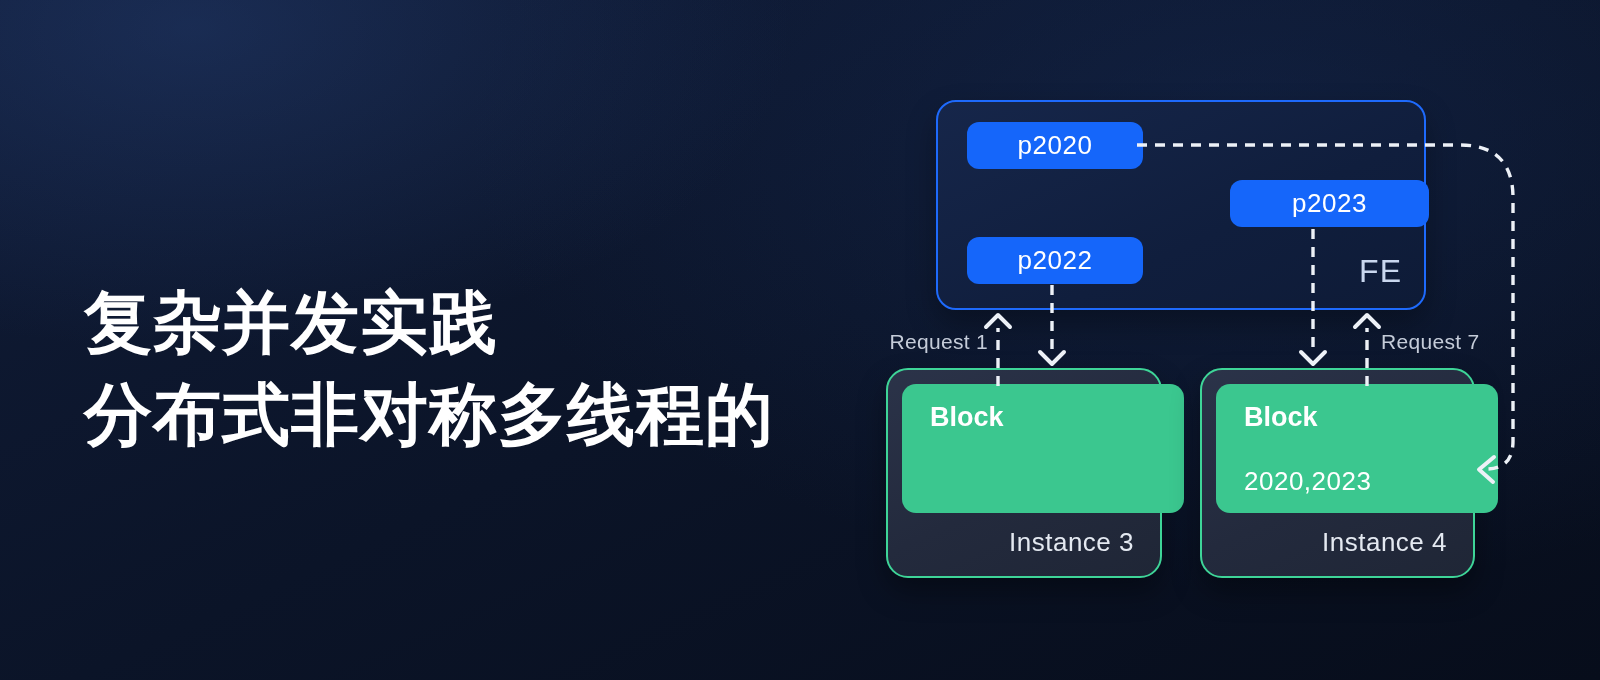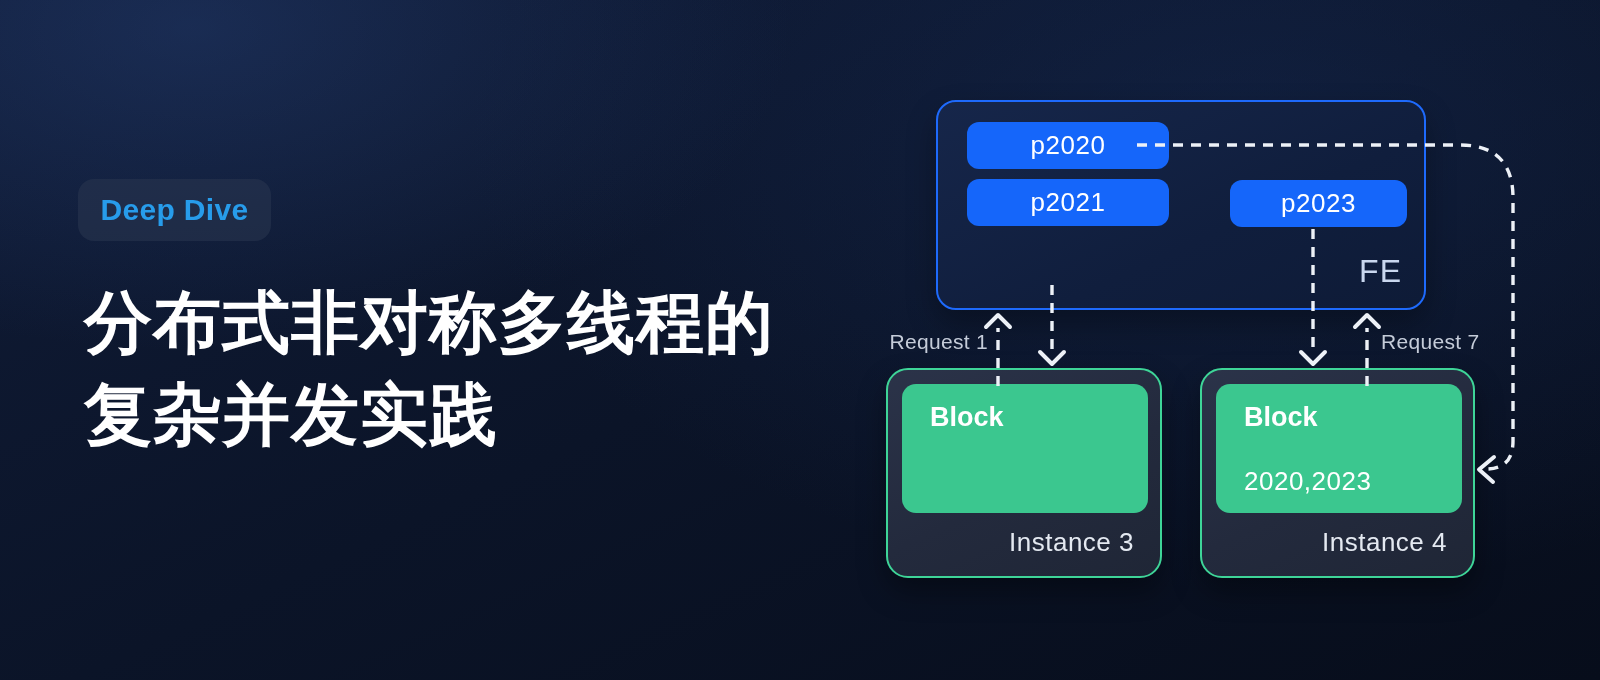--- a/index.html
+++ b/index.html
@@ -29,46 +29,46 @@
   .title span { display:block; }
 
   
   .fe-box {
     position:absolute; left:936px; top:100px; width:490px; height:210px;
     border:2px solid #1e6afc; border-radius:20px; box-sizing:border-box;
     background:linear-gradient(155deg, #16264a 0%, #101e3d 60%, #0e1b37 100%);
     box-shadow:0 14px 30px rgba(0,0,0,0.30);
   }
   .pill {
-    position:absolute; width:202px; height:47px;
+    position:absolute; width:176px; height:47px;
     background:#1566fa; border-radius:12px;
     display:flex; align-items:center; justify-content:center;
     color:#ffffff; font-size:26px; letter-spacing:0.5px;
   }
   .pill-p2020 { left:29px;  top:20px;  }
   .pill-p2021 { left:29px;  top:77px;  }
   .pill-p2022 { left:29px;  top:135px; }
-  .pill-p2023 { left:292px; top:78px; width:177px; }
+  .pill-p2023 { left:292px; top:78px; width:199px; }
   .fe-label {
     position:absolute; right:22px; bottom:18px;
     color:#c9d7ee; font-size:32px; letter-spacing:1px;
   }
 
   
   .instance {
     position:absolute; top:368px; height:210px;
     border:2px solid #3ed598; border-radius:22px; box-sizing:border-box;
     background:linear-gradient(155deg, #2b3349 0%, #232a3d 55%, #1f2636 100%);
     box-shadow:0 14px 28px rgba(0,0,0,0.35);
   }
   .instance-1 { left:886px;  width:276px; }
   .instance-2 { left:1200px; width:275px; }
   .block {
     position:absolute; left:14px; top:14px; width:246px; height:129px;
-    background:#3bc78f; border-radius:14px;
+    background:#3bc78f; border-radius:14px;padding-left:36px;
   }
   .block-title { position:absolute; left:28px; top:18px; color:#ffffff; font-size:27px; font-weight:bold; }
   .block-years { position:absolute; left:28px; top:82px; color:#ffffff; font-size:26px; letter-spacing:0.5px; }
   .instance-label {
     position:absolute; right:26px; bottom:18px;
     color:#e4e9f1; font-size:26px; letter-spacing:0.5px;
   }
 
   
   .req-label { position:absolute; top:330px; color:#c5ccd9; font-size:21px; letter-spacing:0.3px; }
@@ -78,35 +78,32 @@
   
   .overlay { position:absolute; left:0; top:0; pointer-events:none; }
   .dash { stroke:#edf1f7; stroke-width:3.4; fill:none; stroke-dasharray:10 8; }
   .chev { stroke:#edf1f7; stroke-width:4;   fill:none; stroke-linecap:round; stroke-linejoin:round; }
 </style>
 </head>
 <body>
 
 <div class="canvas">
 
-  <div class="badge">
-    <span>Deep Dive</span>
-  </div>
 
   <h1 class="title">
+    <span>复杂并发实践</span>
     <span>分布式非对称多线程的</span>
-    <span>复杂并发实践</span>
   </h1>
 
   <div class="fe-box">
     <div class="pill pill-p2020">
       <span>p2020</span>
     </div>
-    <div class="pill pill-p2021">
-      <span>p2021</span>
+    <div class="pill pill-p2022">
+      <span>p2022</span>
     </div>
     <div class="pill pill-p2023">
       <span>p2023</span>
     </div>
     <div class="fe-label">FE</div>
   </div>
 
   <div class="instance instance-1">
     <div class="block">
       <div class="block-title">Block</div>

